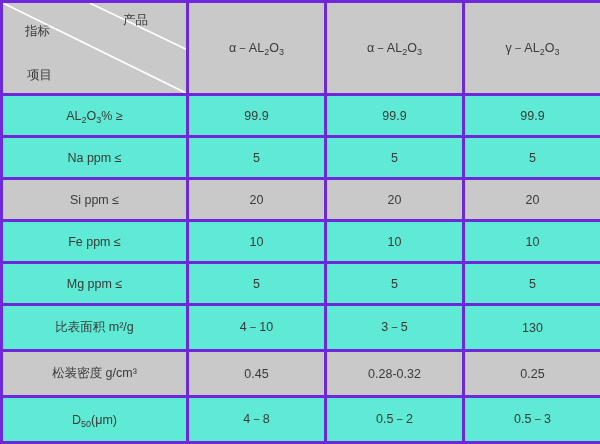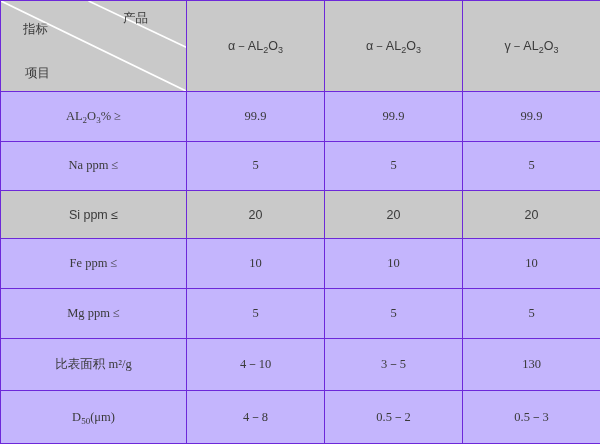--- a/index.html
+++ b/index.html
@@ -14,37 +14,37 @@
     color: #333333;
     overflow: hidden;
   }
   #spec-table {
     width: 600px;
     height: 444px;
     border-collapse: collapse;
     table-layout: fixed;
   }
   #spec-table td, #spec-table th {
-    border: 1px solid #6d28d9;
+    border: 3px solid #6d28d9;
     text-align: center;
     vertical-align: middle;
     font-weight: normal;
     font-size: 12.5px;
     color: #3a3a3a;
     padding: 8px;
   }
   
   col.c0 { width: 186px; }
   col.c1 { width: 138px; }
   col.c2 { width: 138px; }
   col.c3 { width: 138px; }
 
   
   .row-dark td { background: #c9c9c9; }
-  .row-light td { background: #c4b5fd; font-family: Liberation Serif, serif; }
+  .row-light td { background: #5eead4; }
 
   
   .header-cell {
     position: relative;
     height: 74px;
     background: #c9c9c9;
     overflow: hidden;
   }
   .header-cell .diag {
     position: absolute;
@@ -159,20 +159,26 @@
     </tr>
 
 
     <tr class="row-light">
       <td class="row-label">比表面积 m²/g</td>
       <td>4－10</td>
       <td>3－5</td>
       <td>130</td>
     </tr>
 
+    <tr class="row-dark">
+      <td class="row-label">松装密度 g/cm³</td>
+      <td>0.45</td>
+      <td>0.28-0.32</td>
+      <td>0.25</td>
+    </tr>
 
     <tr class="row-light">
       <td class="row-label">
         <span class="nowrap"><span>D</span><sub>50</sub><span>(μm)</span></span>
       </td>
       <td>4－8</td>
       <td>0.5－2</td>
       <td>0.5－3</td>
     </tr>
   </tbody>

